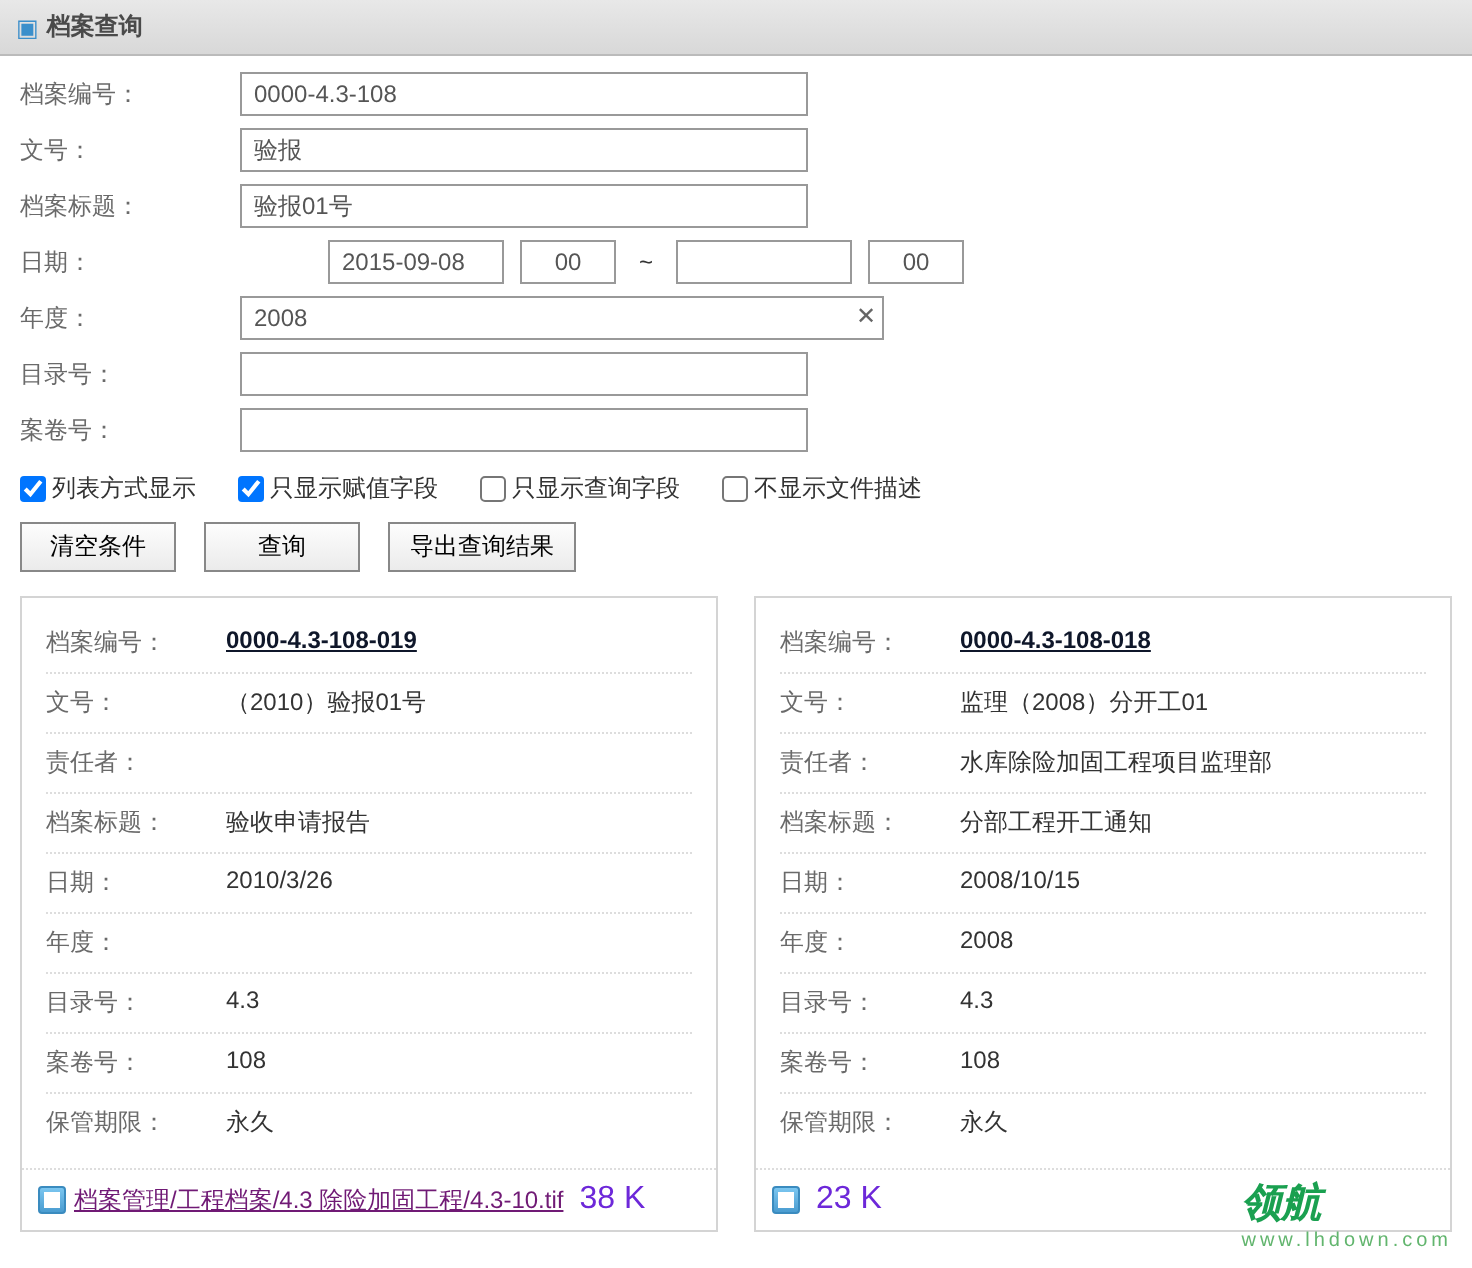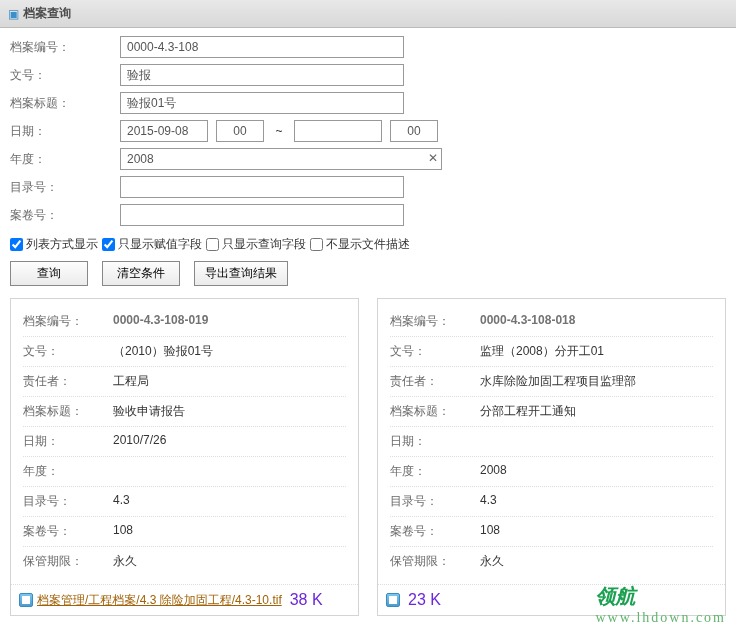--- a/index.html
+++ b/index.html
@@ -5,48 +5,48 @@
 * { box-sizing: border-box; margin: 0; padding: 0; }
 body { font-family: "Microsoft YaHei", Arial, sans-serif; font-size: 12px; color: #333; background: #fff; width: 736px; }
 .header { background: linear-gradient(#e8e8e8, #d8d8d8); border-bottom: 1px solid #bbb; padding: 5px 8px; display: flex; align-items: center; }
 .header-icon { color: #3b8fcb; margin-right: 4px; font-size: 12px; }
 .header-title { font-weight: bold; color: #4a4a4a; }
 .form-area { padding: 8px 10px 0 10px; }
 .form-row { display: flex; align-items: center; margin-bottom: 6px; }
 .form-label { width: 110px; color: #6a6a6a; }
 .text-input { border: 1px solid #999; height: 22px; padding: 2px 6px; font-size: 12px; color: #555; }
 .w-long { width: 284px; }
-.w-date { width: 88px; }
+.w-date { width: 88px; margin-left: 44px; }
 .w-small { width: 48px; text-align: center; }
 .w-range { width: 88px; }
 .year-wrap { position: relative; width: 322px; }
 .year-input { width: 100%; }
 .year-clear { position: absolute; right: 4px; top: 3px; font-size: 12px; color: #666; cursor: pointer; }
 .tilde { display: inline-block; width: 30px; text-align: center; }
-.checkbox-row { padding: 4px 0 8px 10px; display: flex; align-items: center; gap: 4px; }
+.checkbox-row { padding: 4px 0 8px 10px; display: flex; align-items: center; gap: 21px; }
 .chk-label { display: flex; align-items: center; gap: 3px; color: #333; }
 .chk-label input { margin: 0; }
 .btn-row { padding: 0 10px 12px 10px; display: flex; gap: 14px; }
 .btn { border: 1px solid #888; background: linear-gradient(#fdfdfd, #ebebeb); padding: 3px 0; width: 78px; text-align: center; cursor: pointer; font-size: 12px; }
 .btn-wide { width: 94px; }
 .results { display: flex; gap: 18px; padding: 0 10px 6px 10px; }
 .card { border: 1px solid #d4d4d4; flex: 1; }
 .card-inner { padding: 8px 12px; }
 .card-row { display: flex; padding: 6px 0; border-bottom: 1px dotted #ddd; }
 .card-row:last-child { border-bottom: none; }
 .card-label { width: 90px; color: #6a6a6a; }
 .card-value { flex: 1; color: #333; }
-.card-link { color: #737373; font-weight: bold; }
+.card-link { color: #0f172a; font-weight: bold; text-decoration: underline; }
 .attach-row { display: flex; align-items: center; padding: 6px 8px; border-top: 1px dotted #ddd; gap: 4px; }
 .attach-icon { display: inline-block; width: 14px; height: 14px; background: linear-gradient(#7bc6f0, #4a9cd0); border: 1px solid #3a8bbf; border-radius: 2px; position: relative; }
 .attach-icon::after { content: ""; position: absolute; left: 2px; right: 2px; top: 2px; bottom: 2px; background: #fff; }
-.attach-link { color: #a16207; text-decoration: underline; font-size: 12px; }
+.attach-link { color: #701a75; text-decoration: underline; font-size: 12px; }
 .attach-size { color: #6d28d9; font-size: 16px; margin-left: 4px; }
 .watermark { position: absolute; right: 10px; bottom: 8px; font-size: 20px; font-weight: bold; font-style: italic; color: #1aa050; pointer-events: none; }
-.watermark-sub { display: block; font-size: 14px; color: #62b56e; font-style: normal; font-weight: normal; letter-spacing: 2px; font-family: Liberation Serif, serif; }
+.watermark-sub { display: block; font-size: 10px; color: #62b56e; font-style: normal; font-weight: normal; letter-spacing: 2px; }
 .page-wrap { position: relative; width: 736px; height: 634px; overflow: hidden; }
 </style>
 </head>
 <body>
 
 <div class="page-wrap">
 
 <div class="header">
   <span class="header-icon">▣</span>
   <span class="header-title">档案查询</span>
@@ -105,47 +105,46 @@
         <input type="checkbox" id="cb3" style="">
         <span>只显示查询字段</span>
       </label>
   <label class="chk-label">
         <input type="checkbox" id="cb4" style="">
         <span>不显示文件描述</span>
       </label>
 </div>
 
 <div class="btn-row">
+  <button class="btn">清空条件</button>
   <button class="btn">查询</button>
-  <button class="btn">清空条件</button>
   <button class="btn btn-wide">导出查询结果</button>
 </div>
 
 <div class="results">
   <div class="card">
     <div class="card-inner">
       <div class="card-row">
             <span class="card-label">档案编号：</span>
             <a class="card-value card-link">0000-4.3-108-019</a>
           </div>
       <div class="card-row">
             <span class="card-label">文号：</span>
             <span class="card-value">（2010）验报01号</span>
           </div>
       <div class="card-row">
             <span class="card-label">责任者：</span>
-            <span class="card-value">工程局</span>
           </div>
       <div class="card-row">
             <span class="card-label">档案标题：</span>
             <span class="card-value">验收申请报告</span>
           </div>
       <div class="card-row">
             <span class="card-label">日期：</span>
-            <span class="card-value">2010/7/26</span>
+            <span class="card-value">2010/3/26</span>
           </div>
       <div class="card-row">
             <span class="card-label">年度：</span>
           </div>
       <div class="card-row">
             <span class="card-label">目录号：</span>
             <span class="card-value">4.3</span>
           </div>
       <div class="card-row">
             <span class="card-label">案卷号：</span>
@@ -176,20 +175,21 @@
       <div class="card-row">
             <span class="card-label">责任者：</span>
             <span class="card-value">水库除险加固工程项目监理部</span>
           </div>
       <div class="card-row">
             <span class="card-label">档案标题：</span>
             <span class="card-value">分部工程开工通知</span>
           </div>
       <div class="card-row">
             <span class="card-label">日期：</span>
+            <span class="card-value">2008/10/15</span>
           </div>
       <div class="card-row">
             <span class="card-label">年度：</span>
             <span class="card-value">2008</span>
           </div>
       <div class="card-row">
             <span class="card-label">目录号：</span>
             <span class="card-value">4.3</span>
           </div>
       <div class="card-row">

